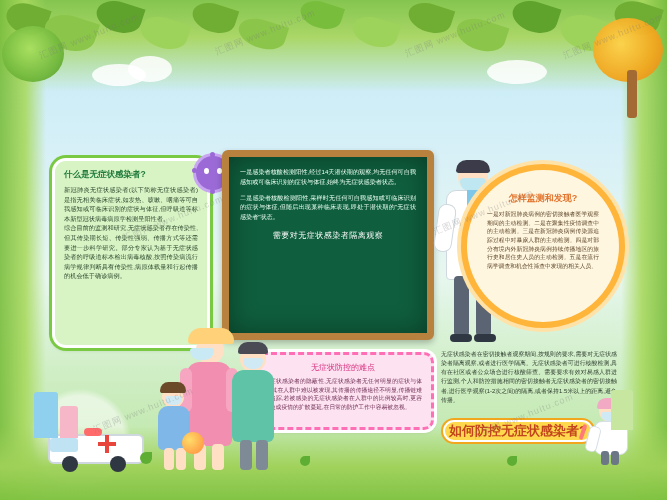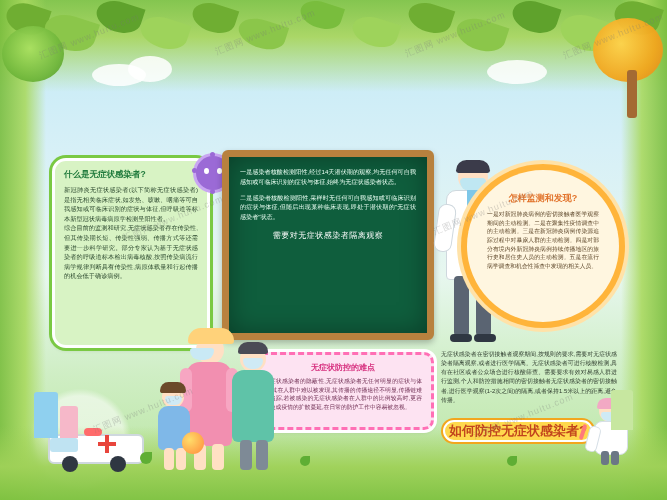--- a/index.html
+++ b/index.html
@@ -101,21 +101,21 @@
   }
   #right-circle .rc-h{font-size:9px;font-weight:bold;color:#e2732b;text-align:center;margin:0 0 5px;}
   #right-circle .rc-p{font-size:5.8px;line-height:1.5;color:#5a4326;text-align:justify;margin:0;}
   
   #pink-panel{
     left:252px;top:352px;width:182px;height:78px;
     background:#fde3f2;border:3px dashed #ff6fb5;border-radius:10px;
     box-shadow:0 0 0 3px #ffffff,0 2px 4px rgba(0,0,0,.15);
     padding:7px 9px;
   }
-  #pink-panel .pp-h{font-size:8px;font-weight:bold;color:#d62f7e;text-align:center;margin:0 0 4px;}
+  #pink-panel .pp-h{font-size:8px;font-weight:normal;color:#d62f7e;text-align:center;margin:0 0 4px;}
   #pink-panel .pp-p{font-size:5.8px;line-height:1.5;color:#6d2b50;text-align:justify;margin:0;}
   
   #br-text{
     right:48px;top:348px;width:180px;height:70px;
     padding:2px;
   }
   #br-text .bt-p{font-size:5.9px;line-height:1.55;color:#2d3b2d;text-align:justify;margin:0;}
   
   #br-head{
     right:74px;bottom:58px;width:150px;height:22px;

